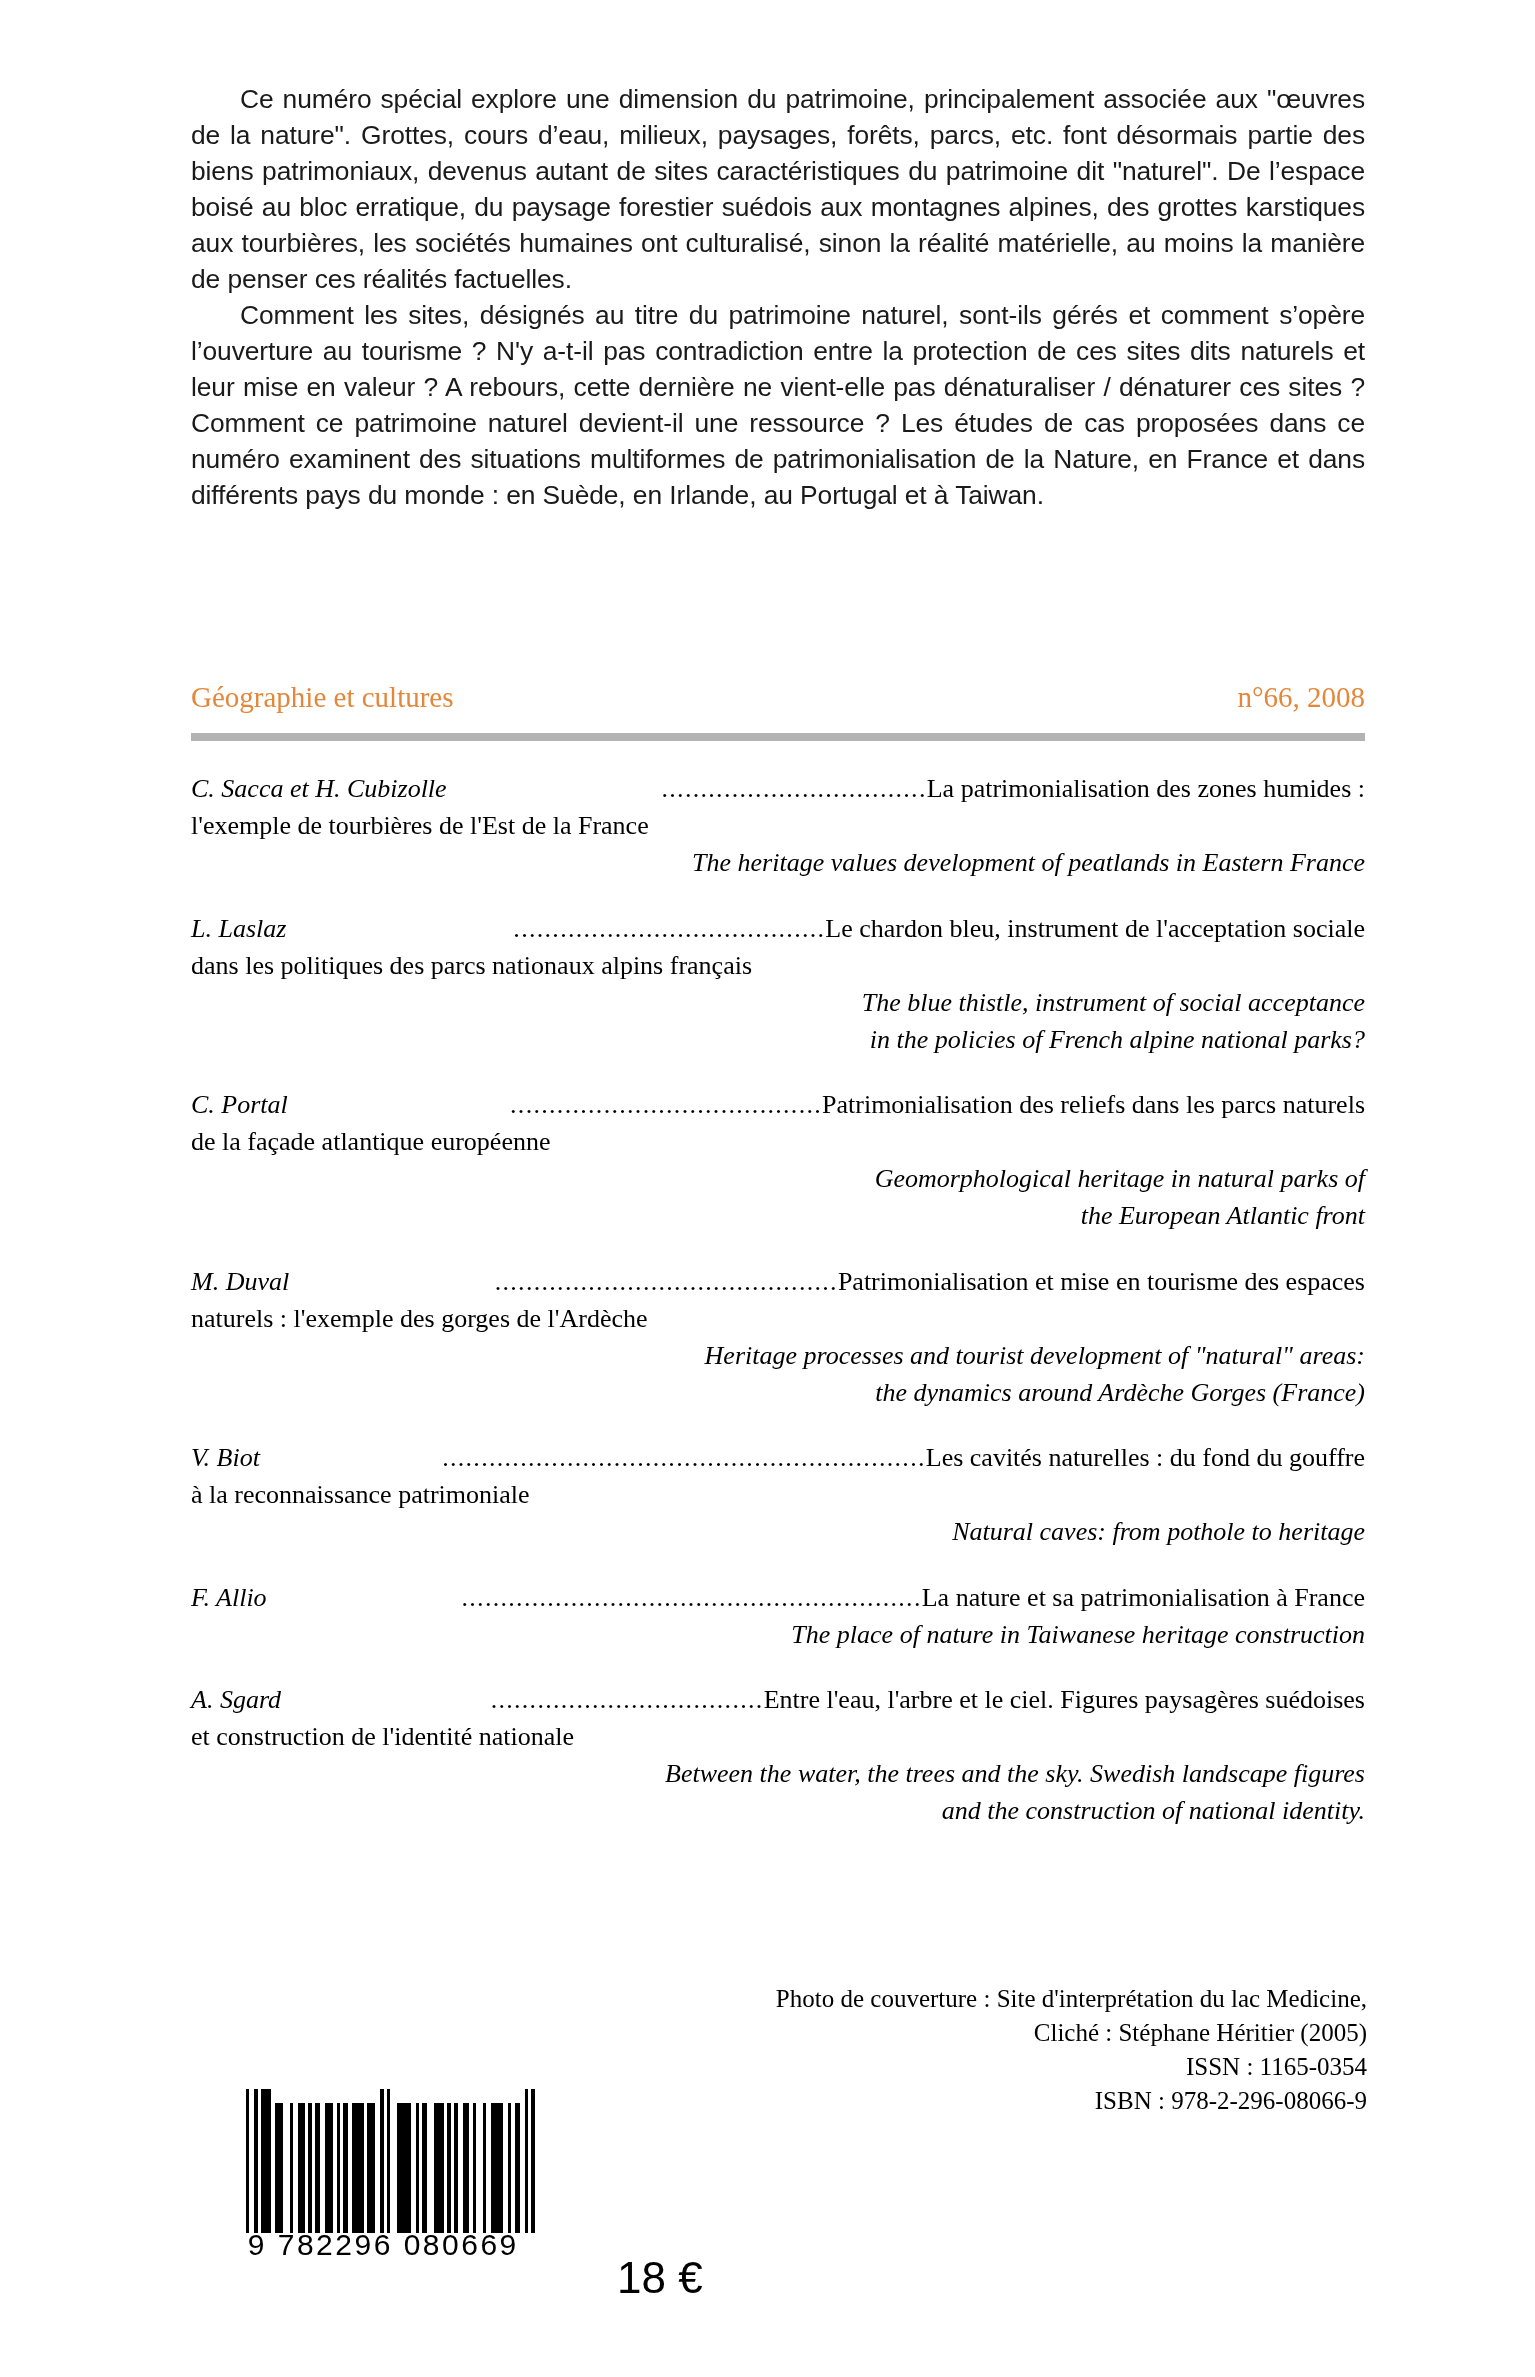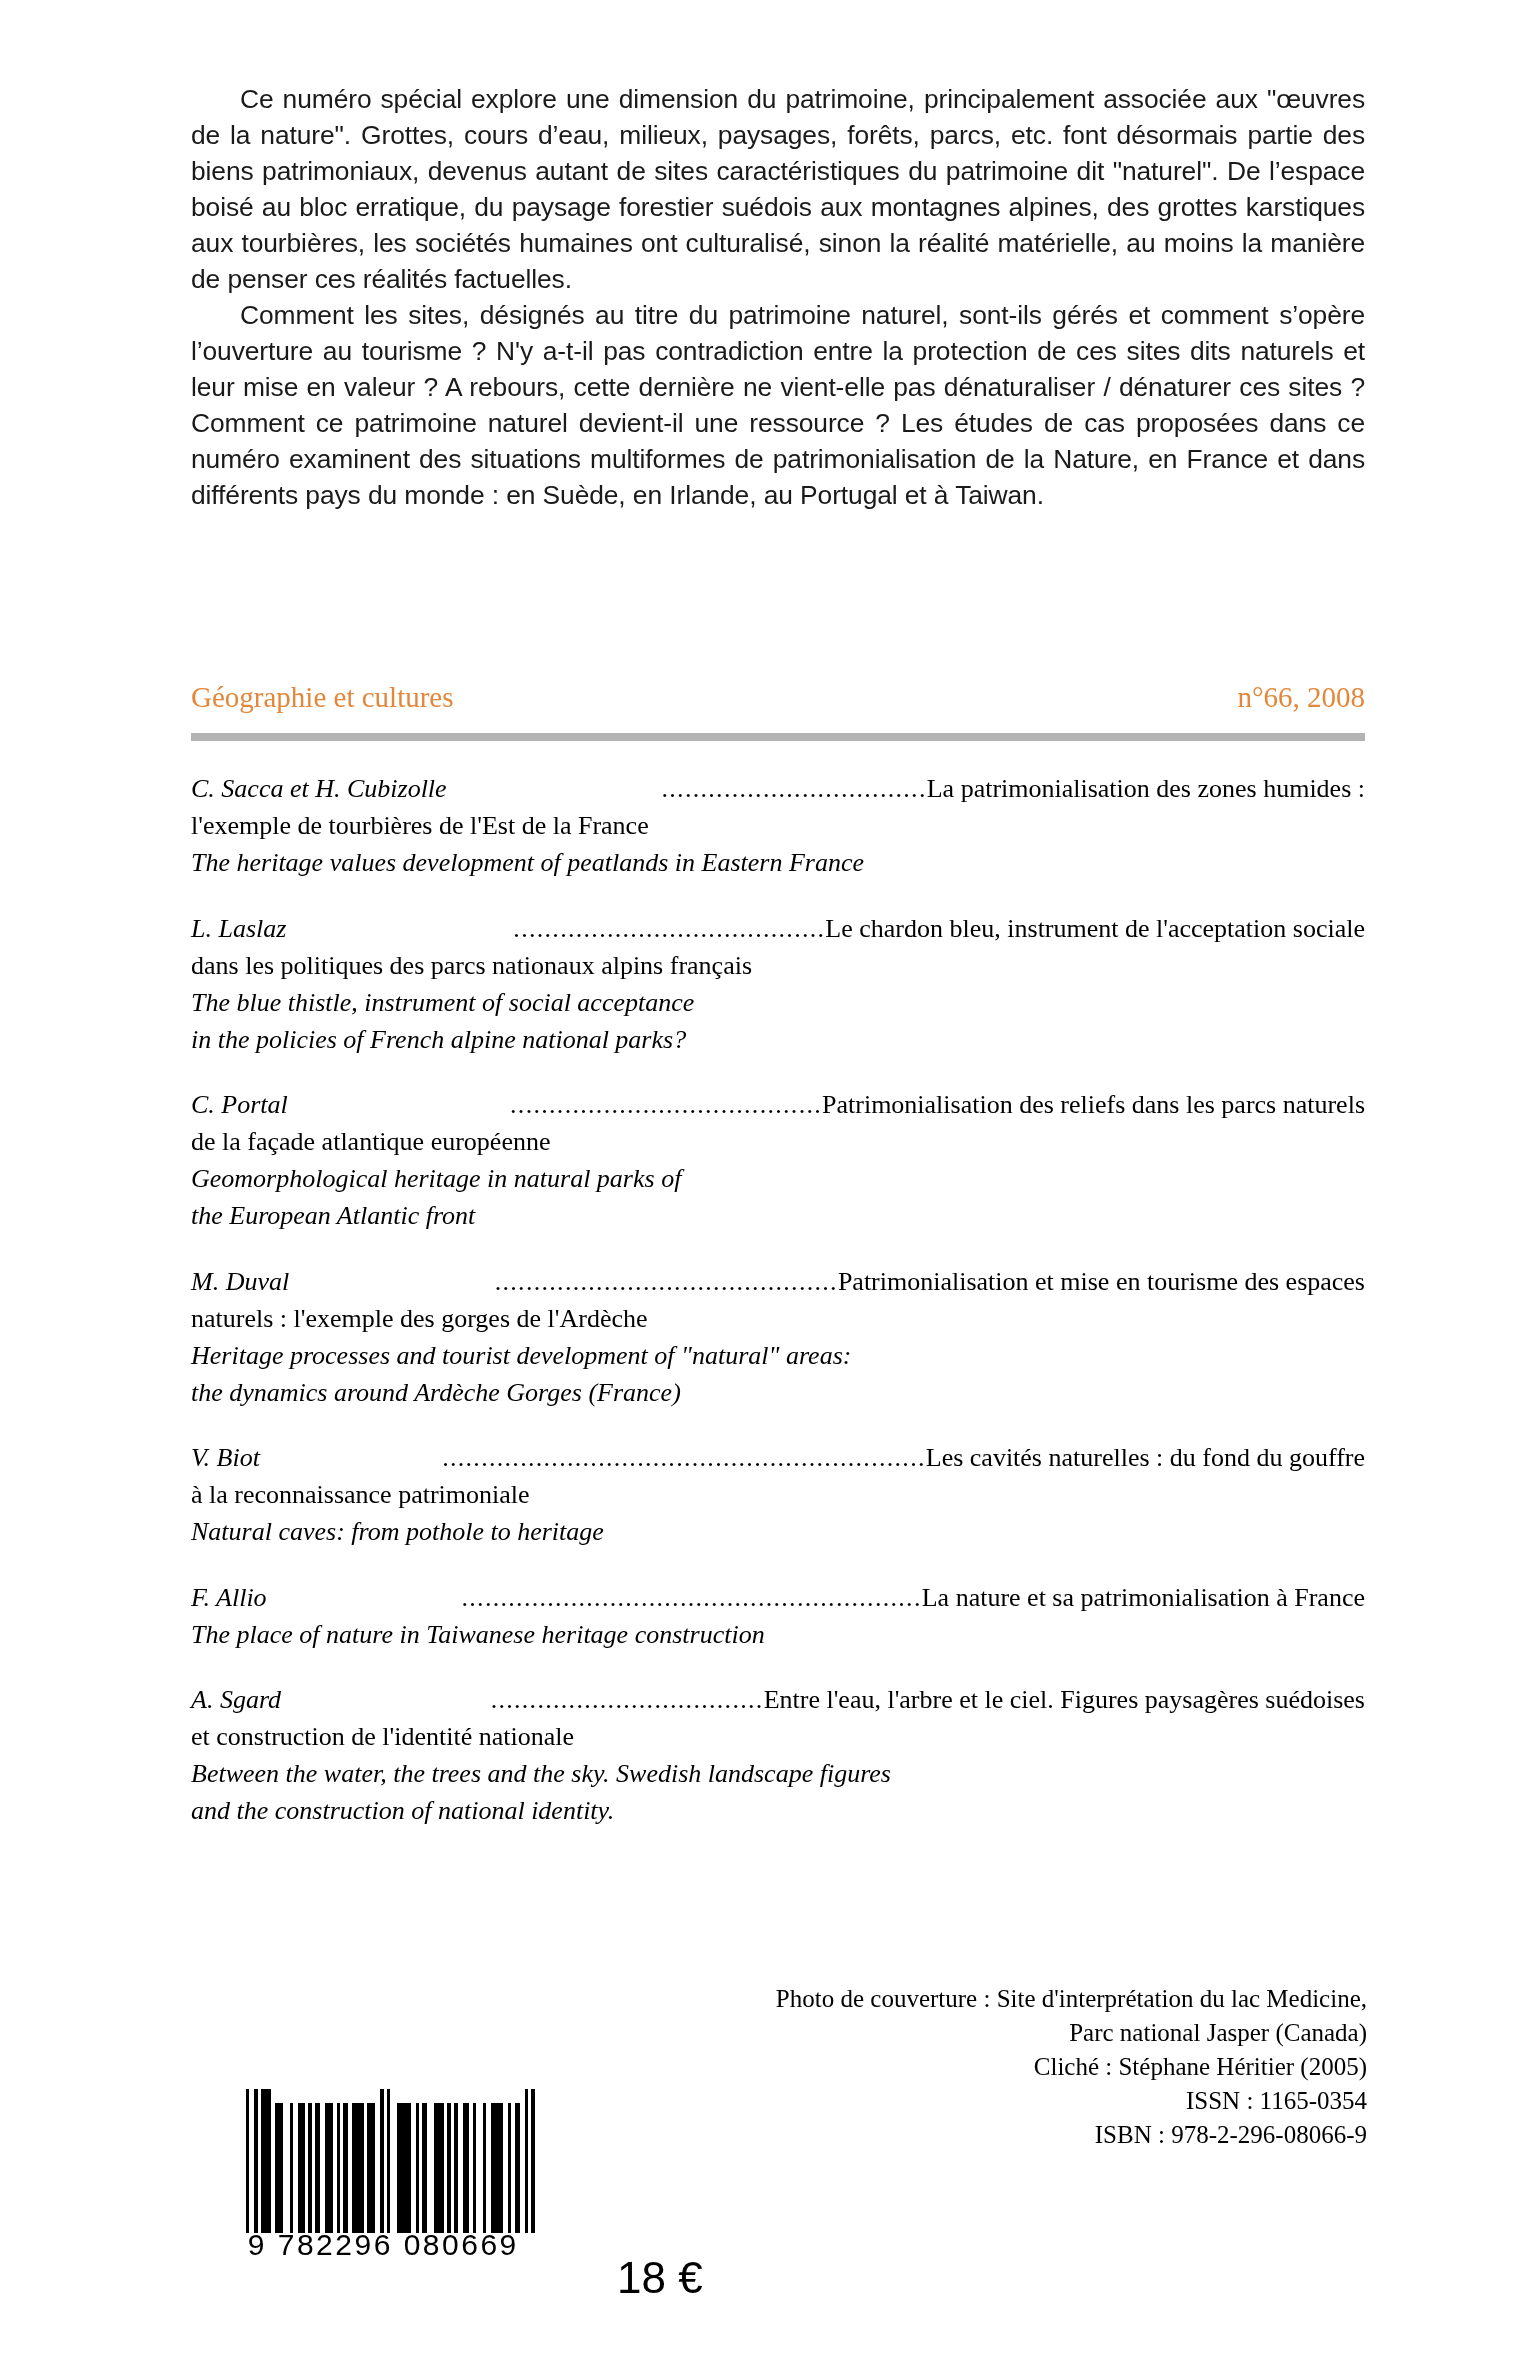--- a/index.html
+++ b/index.html
@@ -95,21 +95,21 @@
   .toc-leader {
     font-style: normal;
     letter-spacing: 1.3px;
   }
   .toc-sub {
     display: block;
     text-align: left;
   }
   .toc-en {
     display: block;
-    text-align: left;
+    text-align: right;
     font-style: italic;
   }
   .clearfix::after { content: ""; display: block; clear: both; }
 
   
   .credits {
     position: absolute;
     left: 520px;
     top: 1982px;
     width: 847px;
@@ -244,21 +244,20 @@
       </span>
       <span class="toc-sub">et construction de l'identité nationale</span>
       <span class="toc-en">Between the water, the trees and the sky. Swedish landscape figures</span>
       <span class="toc-en">and the construction of national identity.</span>
     </div>
 
   </div>
 
   <div class="credits">
     <div>Photo de couverture : Site d'interprétation du lac Medicine,</div>
-    <div>Parc national Jasper (Canada)</div>
     <div>Cliché : Stéphane Héritier (2005)</div>
     <div>ISSN : 1165-0354</div>
     <div>ISBN : 978-2-296-08066-9</div>
   </div>
 
   <div class="barcode-wrap">
     <div class="barcode-bars">
       <span class="tall" style="width:3.4px"></span>
         <span class="gap" style="width:5px"></span>
       <span class="tall" style="width:3.4px"></span>

